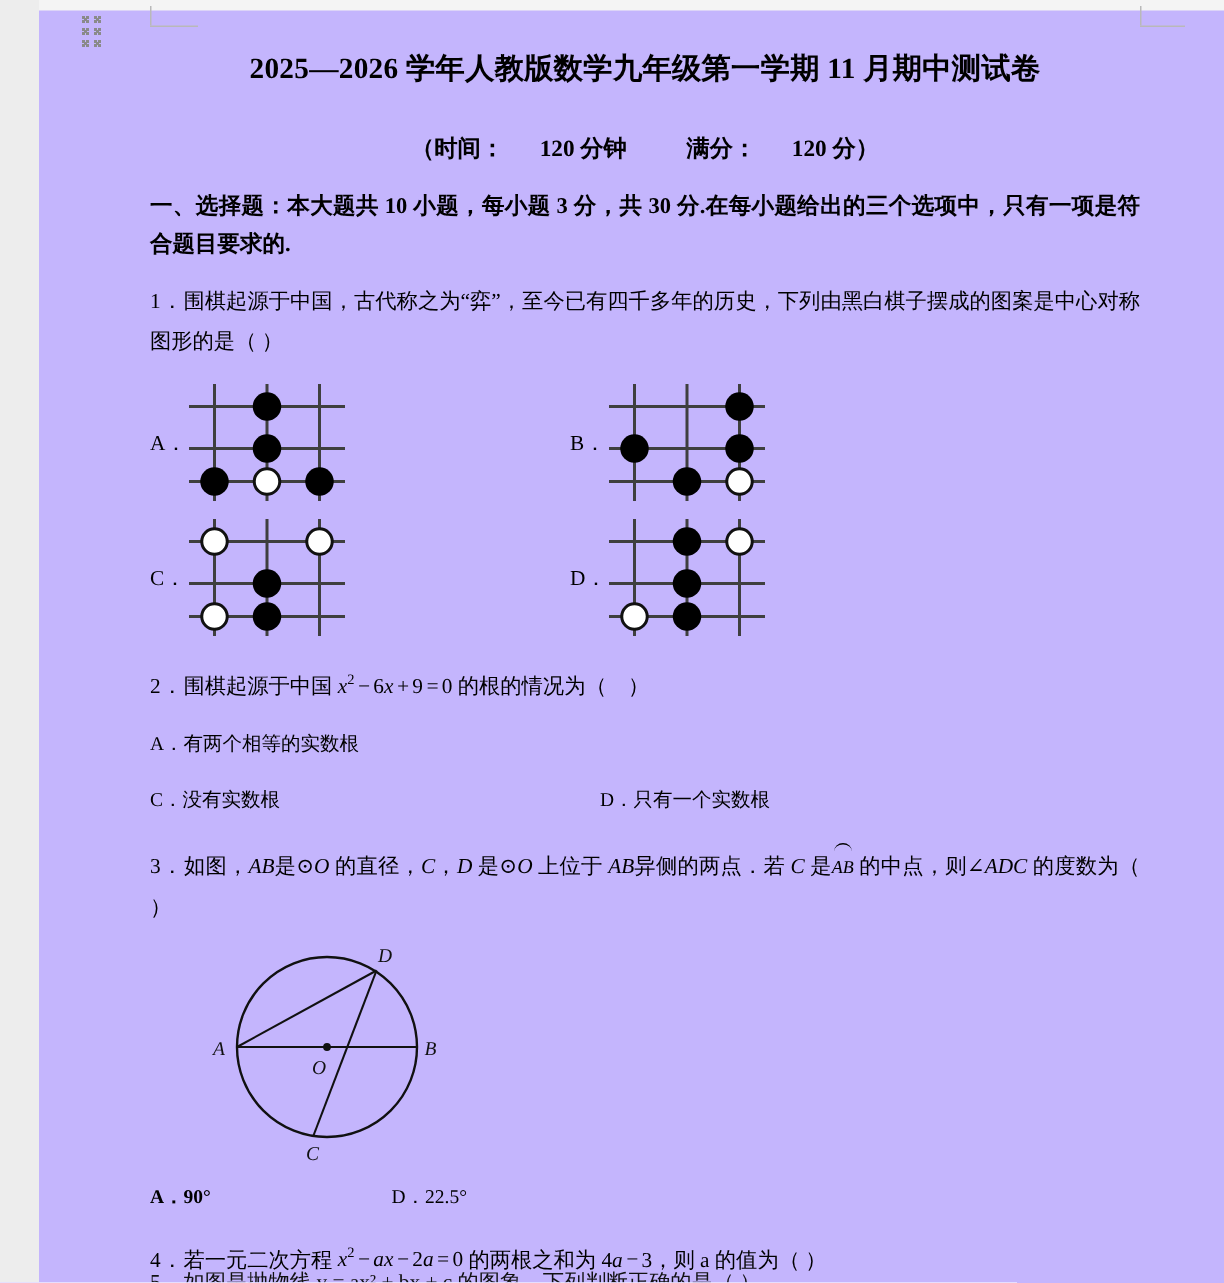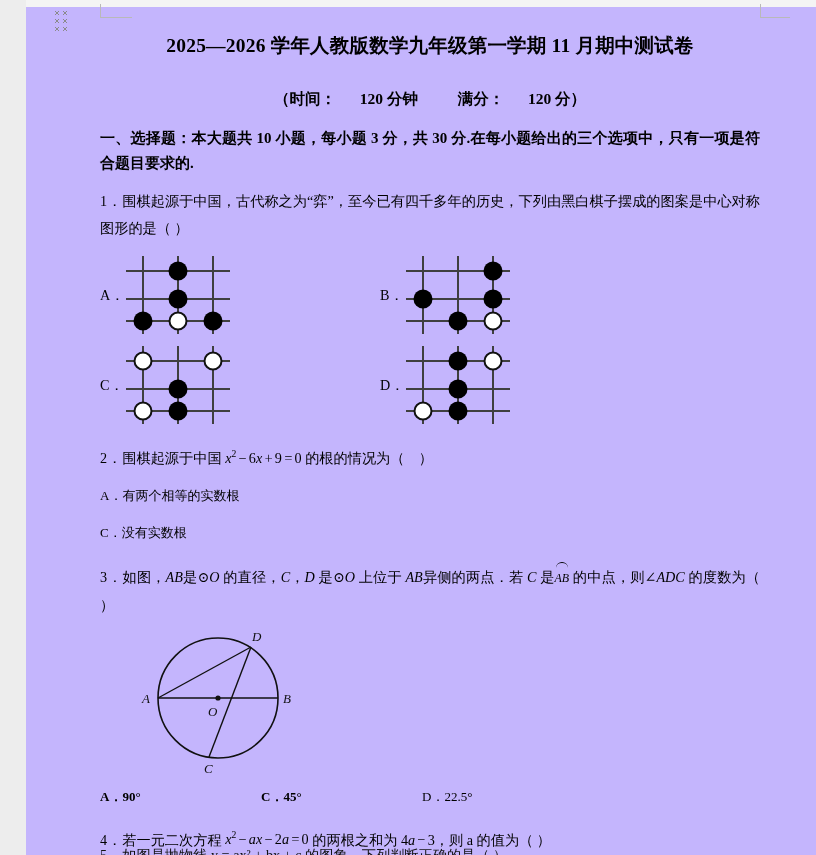--- a/index.html
+++ b/index.html
@@ -270,20 +270,23 @@
     </p>
     <div class="opts-row">
       <div class="opt opt-w-half">
         <span>A．</span><span>有两个相等的实数根</span>
       </div>
     </div>
     <div class="opts-row">
       <div class="opt opt-w-half">
         <span>C．</span><span>没有实数根</span>
       </div>
+      <div class="opt">
+        <span>D．</span><span>只有一个实数根</span>
+      </div>
     </div>
 
     <p class="q" style="margin-top:16px">
       <span class="q-num">3．</span>如图，<span class="mi">AB</span>是⊙<span class="mi">O</span> 的直径，<span class="mi">C</span>，<span class="mi">D</span> 是⊙<span class="mi">O</span> 上位于 <span class="mi">AB</span>异侧的两点．若 <span class="mi">C</span> 是<span class="arc-ab">AB</span> 的中点，则∠<span class="mi">ADC</span> 的度数为（  ）
     </p>
 
     <div class="circle-fig">
       <svg width="200" height="150" viewBox="0 0 200 150">
         <circle cx="100" cy="73" r="60" fill="none" stroke="#111" stroke-width="1.6"></circle>
         <line x1="40" y1="73" x2="160" y2="73" stroke="#111" stroke-width="1.4"></line>
@@ -295,23 +298,20 @@
         <text x="86" y="148" font-family="Liberation Serif, serif" font-style="italic" font-size="13" fill="#111">C</text>
         <text x="134" y="16" font-family="Liberation Serif, serif" font-style="italic" font-size="13" fill="#111">D</text>
         <text x="90" y="91" font-family="Liberation Serif, serif" font-style="italic" font-size="13" fill="#111">O</text>
       </svg>
     </div>
 
     <div class="opts-row" style="margin-top:4px">
       <div class="opt opt-w-quarter">
         <span>A．</span><span>90°</span>
       </div>
-      <div class="opt opt-w-quarter">
-        <span>C．</span><span>45°</span>
-      </div>
       <div class="opt">
         <span>D．</span><span>22.5°</span>
       </div>
     </div>
 
     <p class="q" style="margin-top:12px">
       <span class="q-num">4．</span><span>若一元二次方程 </span><span class="mi">x<sup class="exp">2</sup><span class="op">−</span>ax<span class="op">−</span><span class="mn">2</span>a<span class="op">=</span><span class="mn">0</span></span><span> 的两根之和为 </span><span class="mi"><span class="mn">4</span>a<span class="op">−</span><span class="mn">3</span></span><span>，则 a 的值为（  ）</span>
     </p>
 
   </div>

